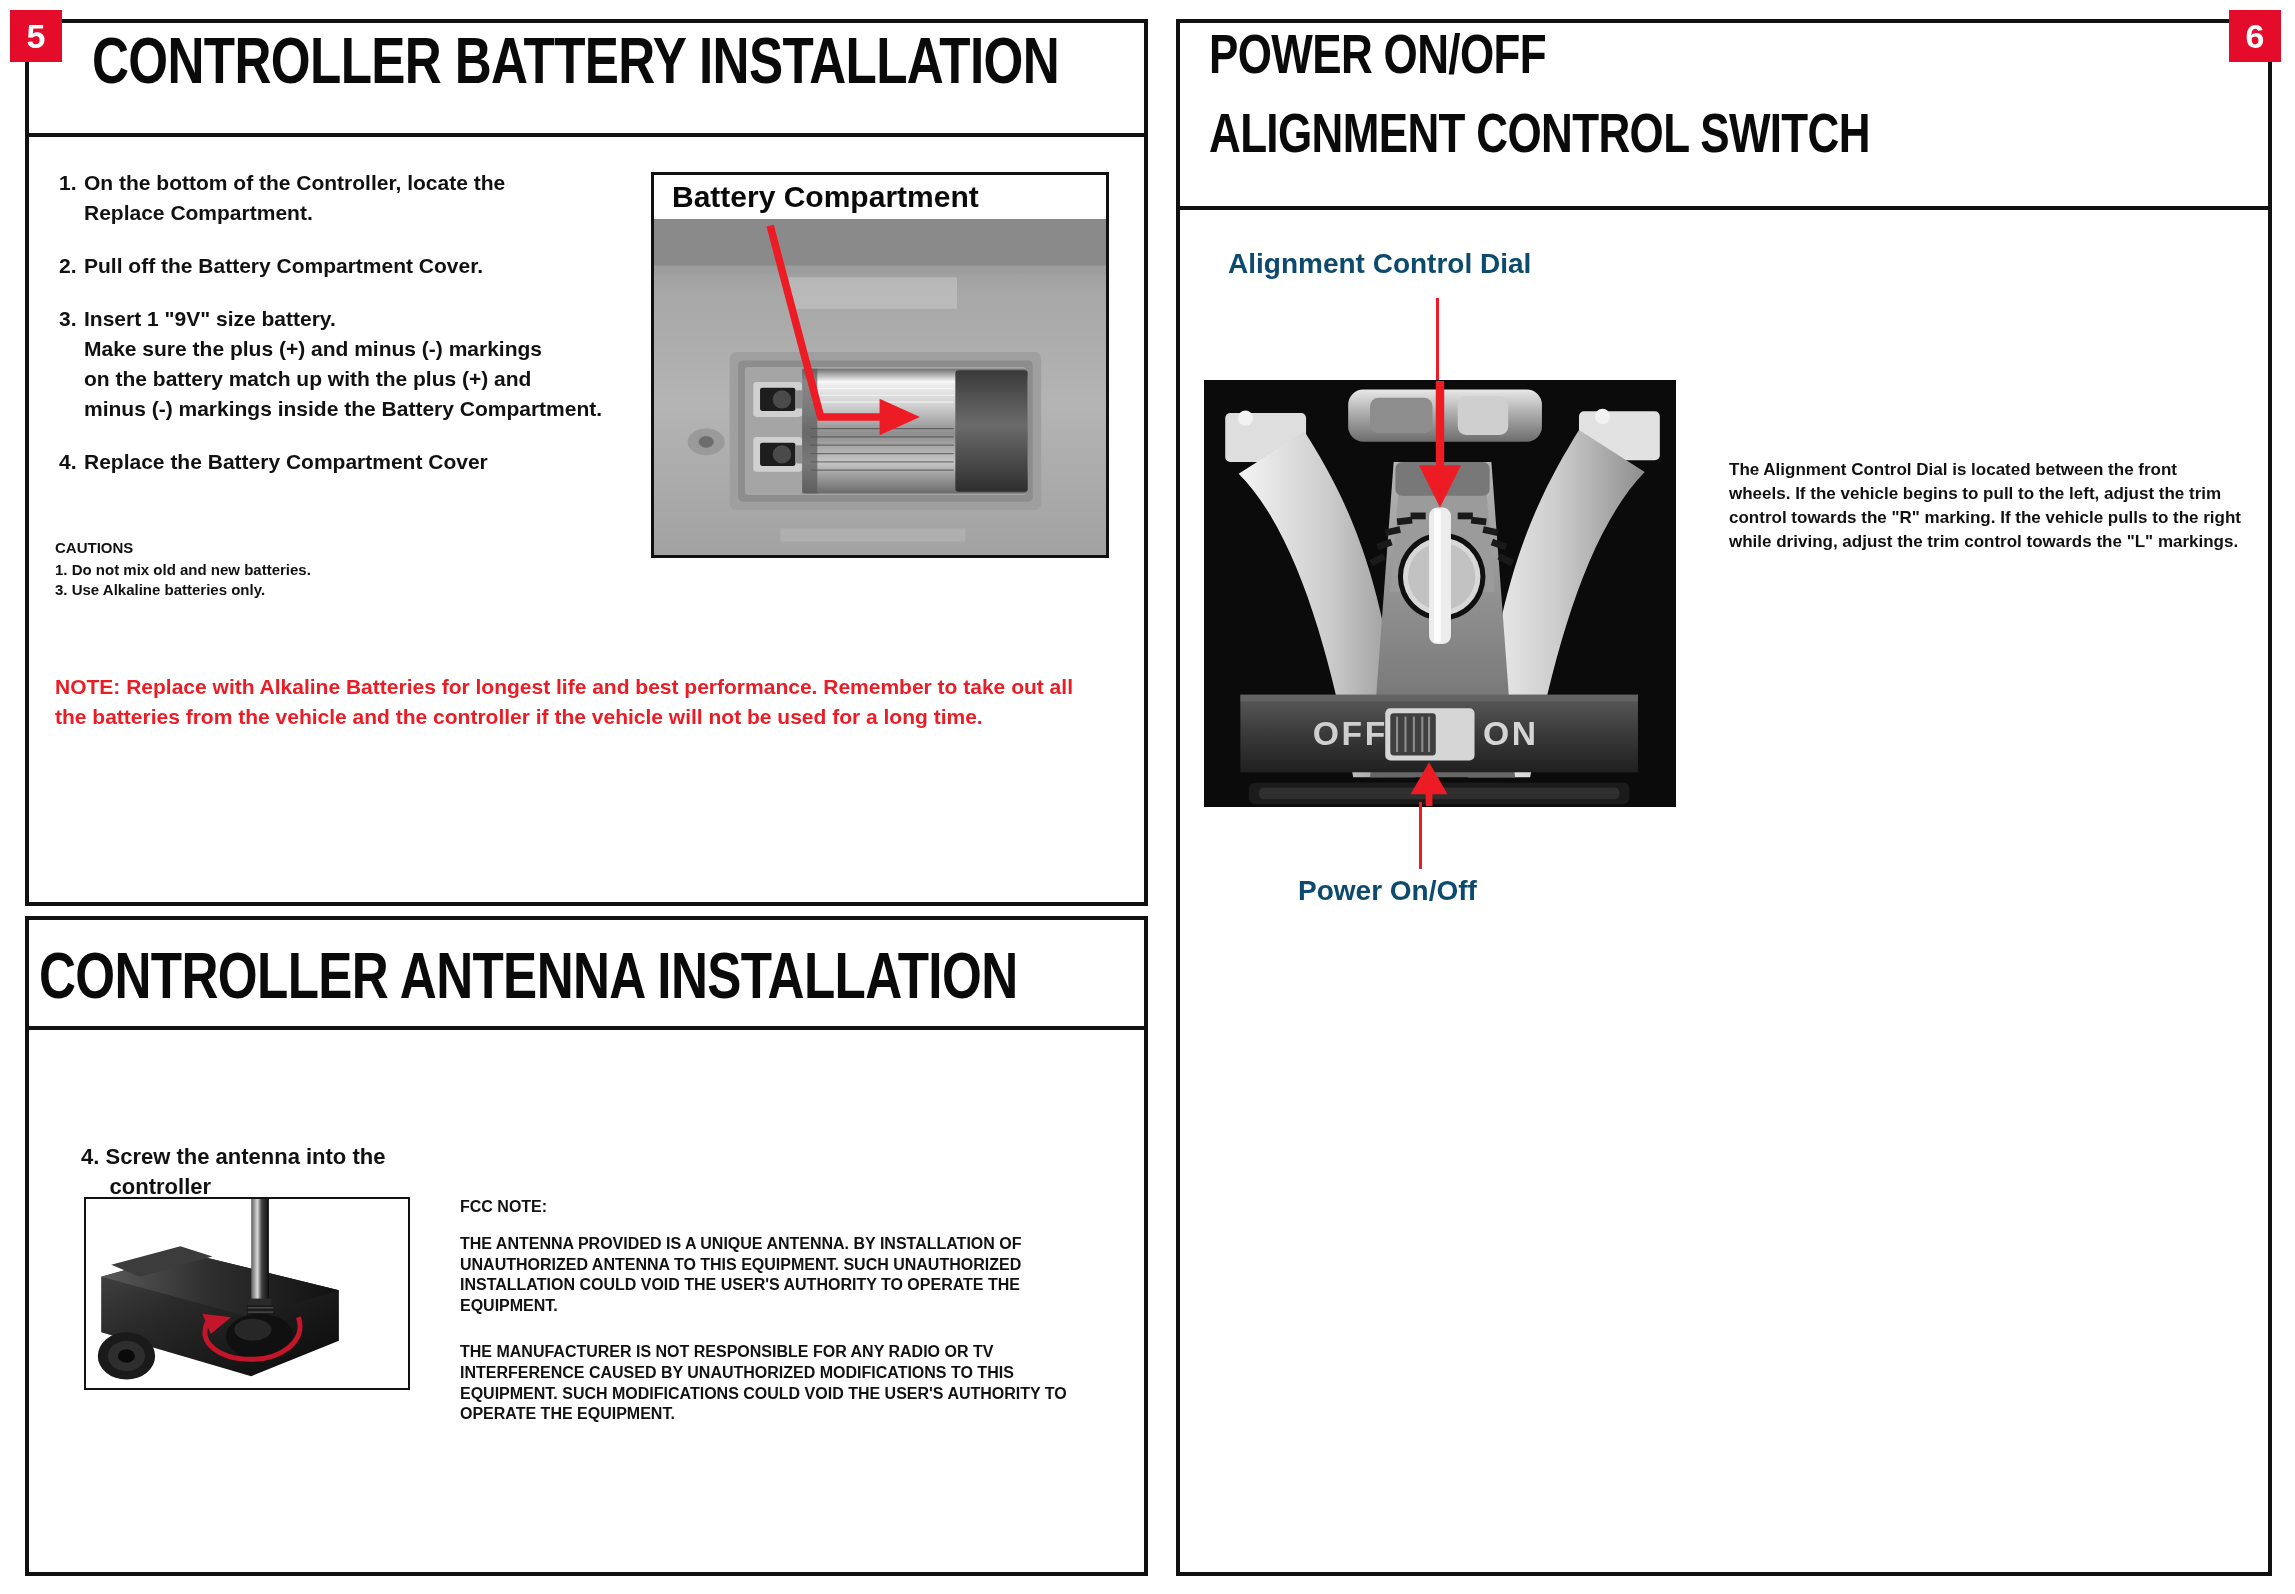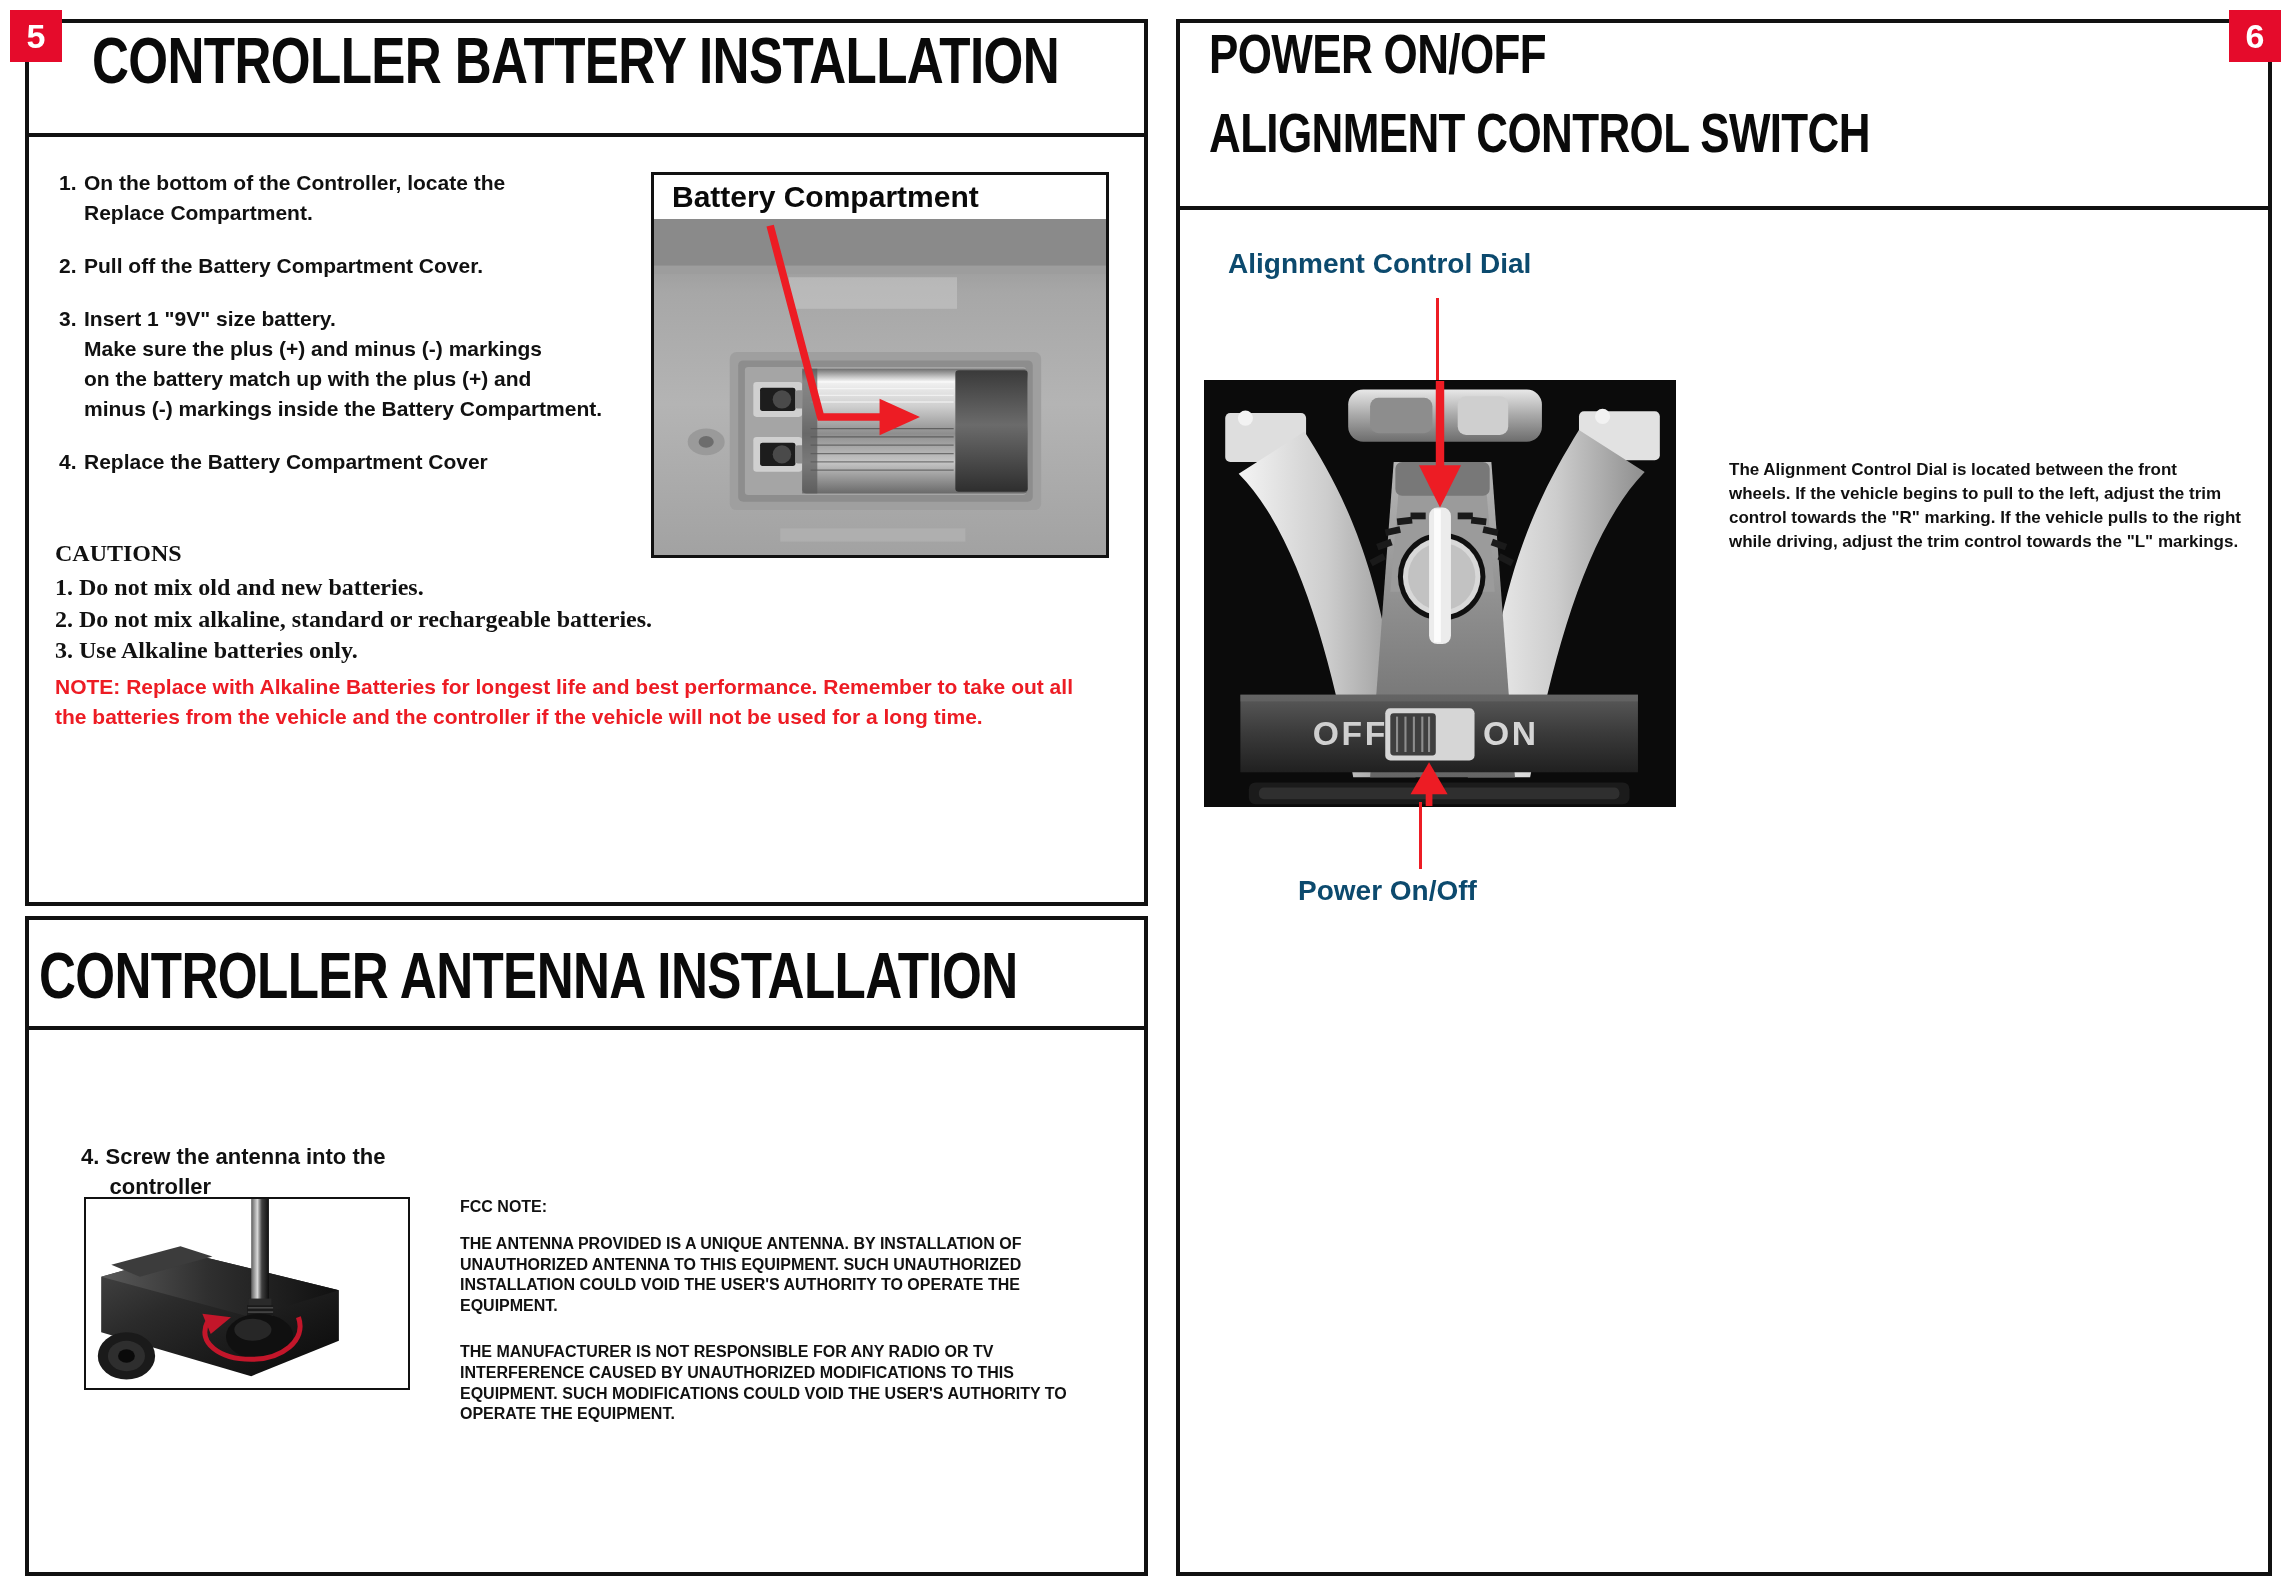--- a/index.html
+++ b/index.html
@@ -85,23 +85,23 @@
   .step { display: flex; margin-bottom: 23.5px; }
   .step-num { width: 25px; flex: none; }
   .step-body { flex: 1; }
   .step-body .cont { display: block; }
 
   .cautions {
     position: absolute;
     left: 55px;
     top: 538px;
     width: 638px;
-    font-family: Liberation Serif, serif;
-    font-weight: bold;
-    font-size: 24px;
+    font-family: Liberation Sans, sans-serif;
+    font-weight: bold;
+    font-size: 15px;
     line-height: 1.33;
     color: #111111;
   }
   .cautions-head { margin-bottom: 1.7px; }
   .caution-line { display: block; }
 
   .note {
     position: absolute;
     left: 55px;
     top: 672px;
@@ -267,21 +267,20 @@
       <span class="step-num">4.</span>
       <span class="step-body">
         <span>Replace the Battery Compartment Cover</span>
       </span>
     </div>
   </div>
 
   <div class="cautions">
     <div class="cautions-head">CAUTIONS</div>
     <span class="caution-line">1. Do not mix old and new batteries.</span>
-    <span class="caution-line">2. Do not mix alkaline, standard or rechargeable batteries.</span>
     <span class="caution-line">3. Use Alkaline batteries only.</span>
   </div>
 
   <div class="note">NOTE: Replace with Alkaline Batteries for longest life and best performance. Remember to take out all the batteries from the vehicle and the controller if the vehicle will not be used for a long time.</div>
 
   <div id="battery-figure">
     <div id="battery-caption">Battery Compartment</div>
     <div id="battery-photo">
       <svg viewBox="0 0 537 404" width="100%" height="100%" preserveAspectRatio="none">
         <defs>

